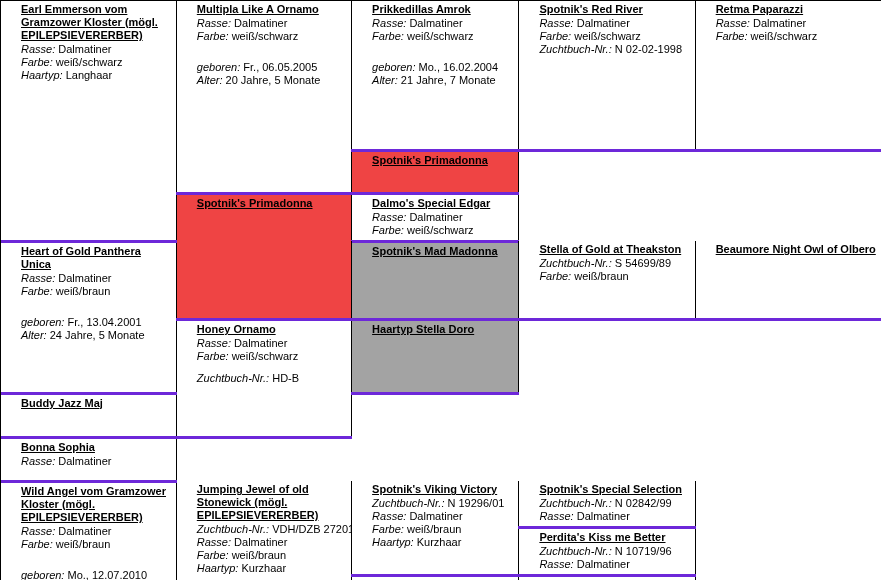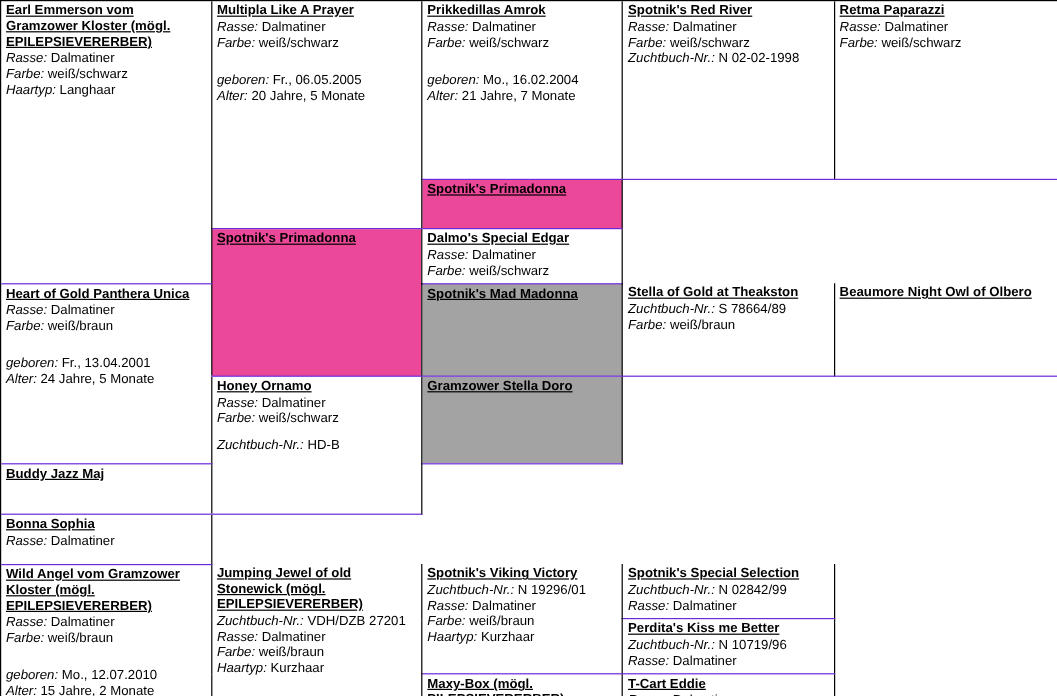--- a/index.html
+++ b/index.html
@@ -21,40 +21,40 @@
     border-top: 1px solid #000;
     border-left: 1px solid #000;
   }
   table.ped {
     border-collapse: collapse;
     width: 881px;
     table-layout: fixed;
   }
   table.ped td {
     border-right: 1px solid #000000;
-    border-bottom: 1px solid #6d28d9;
+    border-bottom: 3px solid #6d28d9;
     vertical-align: top;
-    padding: 2px 4px 3px 4px;
+    padding: 2px 4px 3px 20px;
     overflow: hidden;
     line-height: 1.18;
   }
   .name {
     font-weight: bold;
     text-decoration: underline;
     display: block;
     margin-bottom: 1px;
   }
   .fld {
     display: block;
     white-space: nowrap;
   }
   .lbl { font-weight: normal; font-style: italic; }
   .val { font-weight: normal; }
   .gap { display: block; height: 9px; }
-  .pink { background: #ec4899; margin-left: 20px; }
+  .pink { background: #ef4444; margin-left: 20px; }
   .grey { background: #a3a3a3; }
   .c1 { width: 175px; }
   .c2 { width: 175px; }
   .c3 { width: 167px; }
   .c4 { width: 176px; }
   .c5 { width: 186px; }
 </style>
 </head>
 <body>
 
@@ -70,21 +70,21 @@
   <tbody>
 
   <tr>
     <td rowspan="4">
       <span class="name">Earl Emmerson vom Gramzower Kloster (mögl. EPILEPSIEVERERBER)</span>
       <span class="fld"><span class="lbl">Rasse:</span> <span class="val">Dalmatiner</span></span>
       <span class="fld"><span class="lbl">Farbe:</span> <span class="val">weiß/schwarz</span></span>
       <span class="fld"><span class="lbl">Haartyp:</span> <span class="val">Langhaar</span></span>
     </td>
     <td rowspan="2">
-      <span class="name">Multipla Like A Prayer</span>
+      <span class="name">Multipla Like A Ornamo</span>
       <span class="fld"><span class="lbl">Rasse:</span> <span class="val">Dalmatiner</span></span>
       <span class="fld"><span class="lbl">Farbe:</span> <span class="val">weiß/schwarz</span></span>
       <span class="gap"></span>
       <span class="gap"></span>
       <span class="fld"><span class="lbl">geboren:</span> <span class="val">Fr., 06.05.2005</span></span>
       <span class="fld"><span class="lbl">Alter:</span> <span class="val">20 Jahre, 5 Monate</span></span>
     </td>
     <td rowspan="1" style="height:143px">
       <span class="name">Prikkedillas Amrok</span>
       <span class="fld"><span class="lbl">Rasse:</span> <span class="val">Dalmatiner</span></span>
@@ -135,38 +135,38 @@
       <span class="name">Heart of Gold Panthera Unica</span>
       <span class="fld"><span class="lbl">Rasse:</span> <span class="val">Dalmatiner</span></span>
       <span class="fld"><span class="lbl">Farbe:</span> <span class="val">weiß/braun</span></span>
       <span class="gap"></span>
       <span class="gap"></span>
       <span class="fld"><span class="lbl">geboren:</span> <span class="val">Fr., 13.04.2001</span></span>
       <span class="fld"><span class="lbl">Alter:</span> <span class="val">24 Jahre, 5 Monate</span></span>
     </td>
     <td style="height:72px">
       <span class="name">Stella of Gold at Theakston</span>
-      <span class="fld"><span class="lbl">Zuchtbuch-Nr.:</span> <span class="val">S 78664/89</span></span>
+      <span class="fld"><span class="lbl">Zuchtbuch-Nr.:</span> <span class="val">S 54699/89</span></span>
       <span class="fld"><span class="lbl">Farbe:</span> <span class="val">weiß/braun</span></span>
     </td>
     <td style="height:36px">
       <span class="name">Beaumore Night Owl of Olbero</span>
     </td>
   </tr>
 
   <tr>
     <td rowspan="2" style="height:70px">
       <span class="name">Honey Ornamo</span>
       <span class="fld"><span class="lbl">Rasse:</span> <span class="val">Dalmatiner</span></span>
       <span class="fld"><span class="lbl">Farbe:</span> <span class="val">weiß/schwarz</span></span>
       <span class="gap"></span>
       <span class="fld"><span class="lbl">Zuchtbuch-Nr.:</span> <span class="val">HD-B</span></span>
     </td>
     <td class="grey" style="height:35px">
-      <span class="name">Gramzower Stella Doro</span>
+      <span class="name">Haartyp Stella Doro</span>
     </td>
   </tr>
 
   <tr>
     <td style="height:36px">
       <span class="name">Buddy Jazz Maj</span>
     </td>
   </tr>
 
   <tr>

